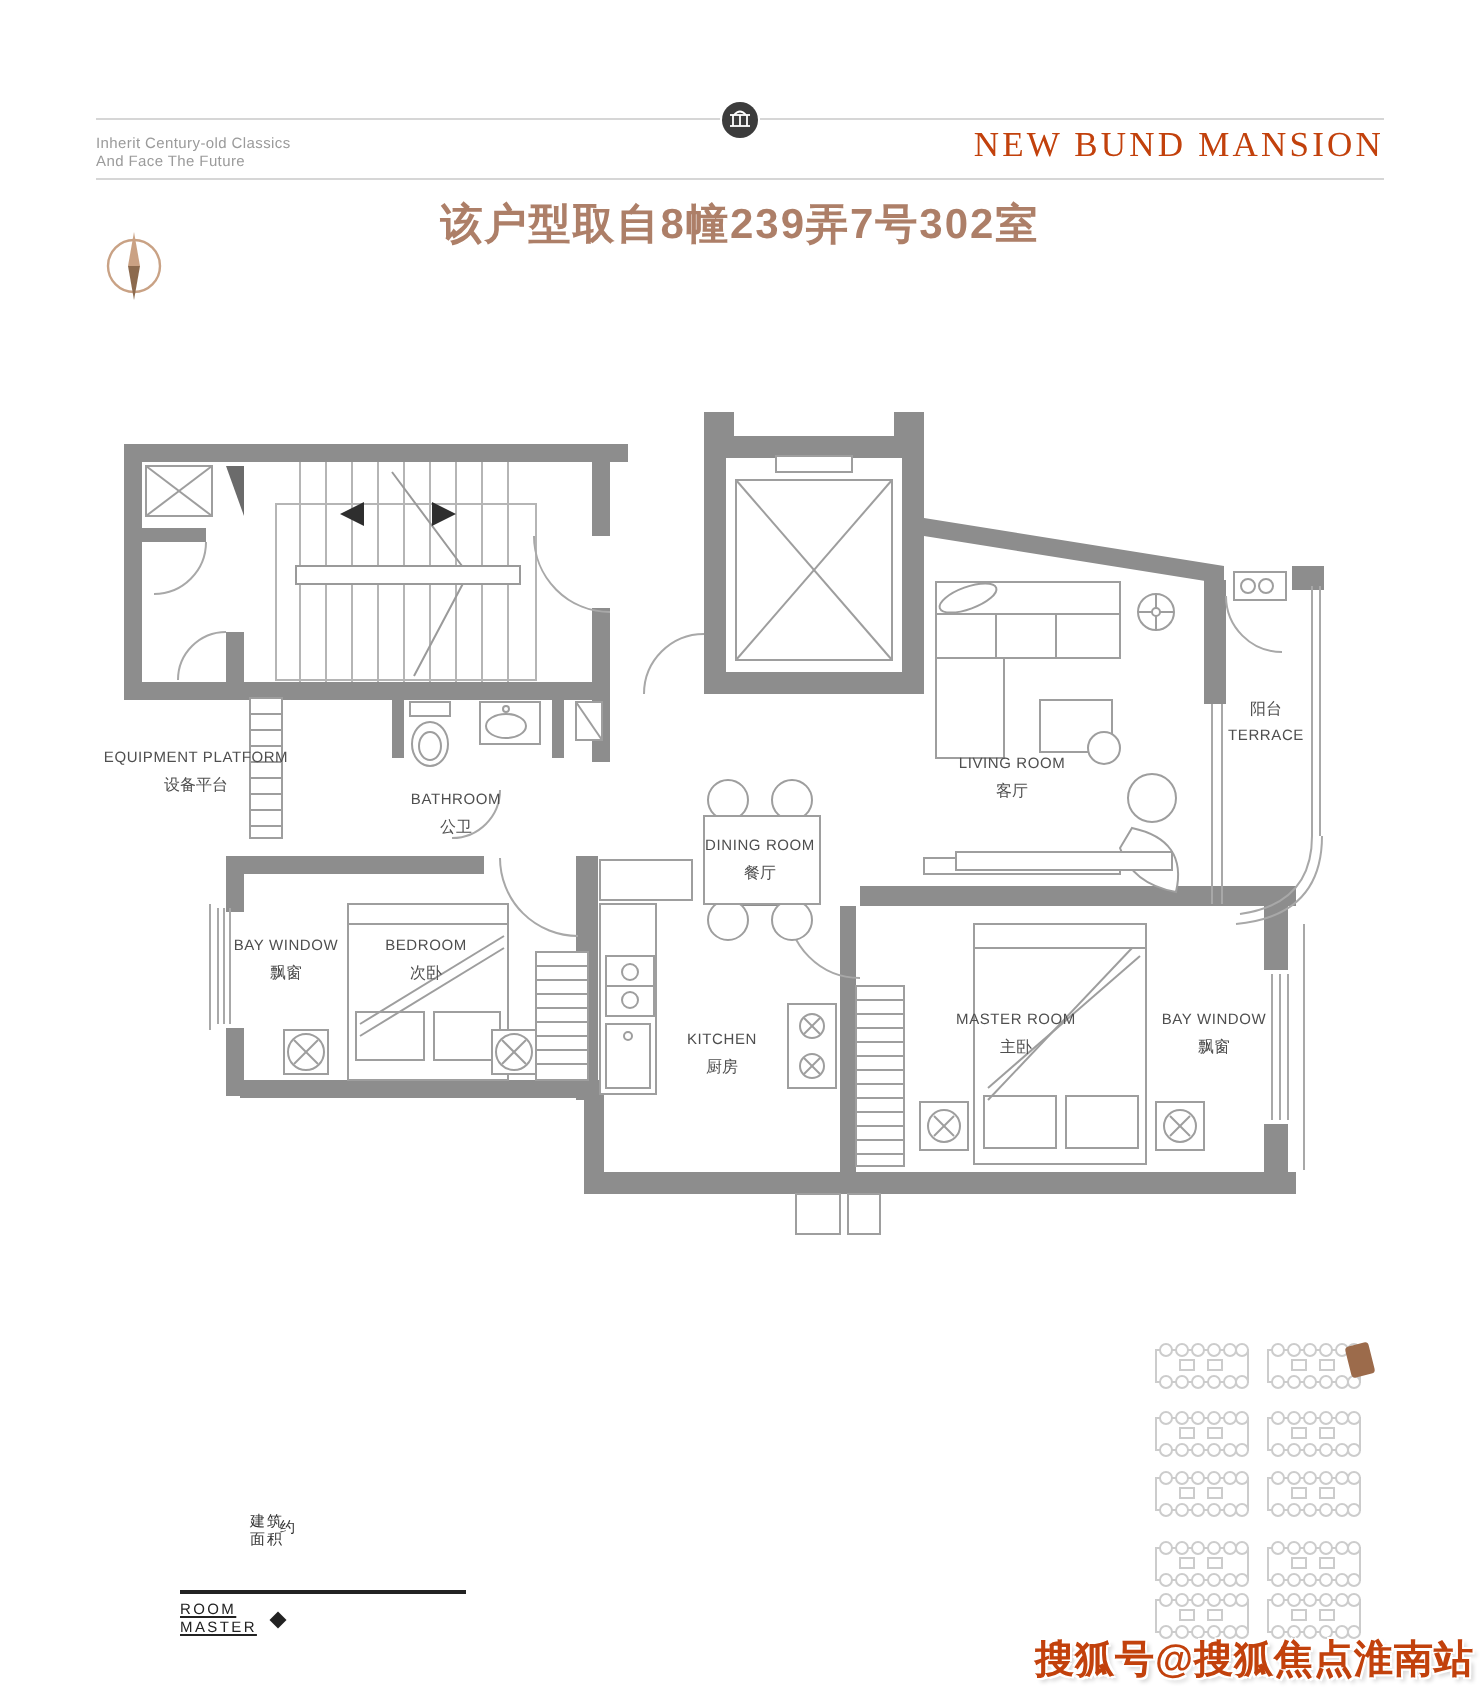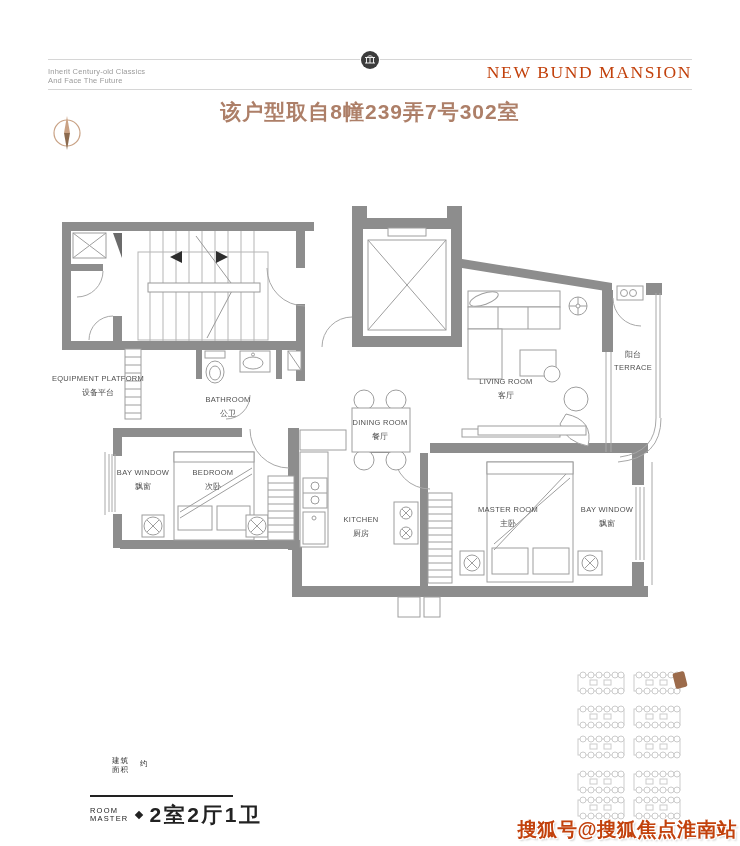--- a/index.html
+++ b/index.html
@@ -20,26 +20,26 @@
     font-family:"Liberation Serif", serif;font-weight:500;}
   .page-title{left:0;top:98px;width:740px;text-align:center;font-size:21px;font-weight:700;
     color:#ad7f68;letter-spacing:1px;}
   
   svg text{font-family:"Liberation Sans", sans-serif;}
   .lab-en{font-size:7.5px;fill:#4f4f4f;text-anchor:middle;letter-spacing:.3px;}
   .lab-zh{font-size:8px;fill:#4f4f4f;text-anchor:middle;}
   
   .unit-block{left:50px;top:744px;width:280px;height:85px;color:#222;}
   .unit-code{position:absolute;left:5px;top:0;font-size:47px;font-weight:600;letter-spacing:3px;}
-  .area-note{position:absolute;left:62px;top:13px;font-size:7.5px;line-height:8.5px;color:#333;letter-spacing:1px;}
+  .area-note{position:absolute;left:75px;top:13px;font-size:7.5px;line-height:8.5px;color:#333;letter-spacing:1px;}
   .area-approx{position:absolute;left:90px;top:15px;font-size:7.5px;color:#333;}
   .area-val{position:absolute;left:97px;top:0;font-size:47px;font-weight:600;letter-spacing:1px;}
   .area-val sup{font-size:24px;vertical-align:18px;font-weight:600;}
   .underline{position:absolute;left:40px;top:51px;width:143px;height:2px;background:#222;}
-  .layout-row{position:absolute;left:40px;top:57px;display:flex;align-items:center;}
+  .layout-row{position:absolute;left:40px;top:57px;display:flex;align-items:center;text-decoration:underline;}
   .room-layout{font-size:7.5px;line-height:8.5px;letter-spacing:1.2px;color:#222;}
   .diamond{width:6px;height:6px;background:#222;transform:rotate(45deg);margin:0 7px 0 8px;}
   .layout-text{font-size:21px;font-weight:600;letter-spacing:2.5px;color:#222;}
   
   .watermark{right:3px;top:816px;font-size:19.5px;font-weight:700;color:#c2410c;
     letter-spacing:.5px;white-space:nowrap;
     text-shadow:1px 1px 0 #fff,-1px -1px 0 #fff,1px -1px 0 #fff,-1px 1px 0 #fff,2px 2px 2px rgba(0,0,0,.18);}
 </style>
 </head>
 <body>
@@ -352,17 +352,16 @@
     <div>面积</div>
   </div>
   <div class="area-approx">约</div>
   <div class="underline"></div>
   <div class="layout-row">
     <div class="room-layout">
       <div>ROOM</div>
       <div>MASTER</div>
     </div>
     <div class="diamond"></div>
-    <div class="layout-text">2室2厅1卫</div>
   </div>
 </div>
 
 <div class="abs watermark">搜狐号@搜狐焦点淮南站</div>
 
 </body></html>

